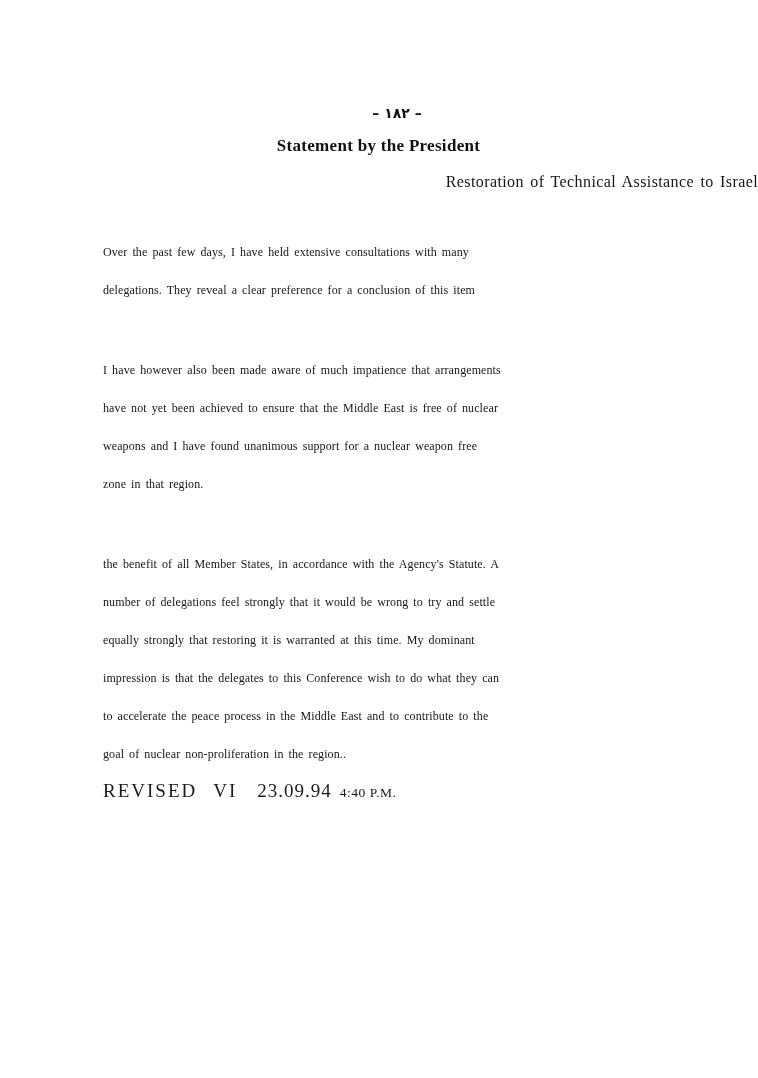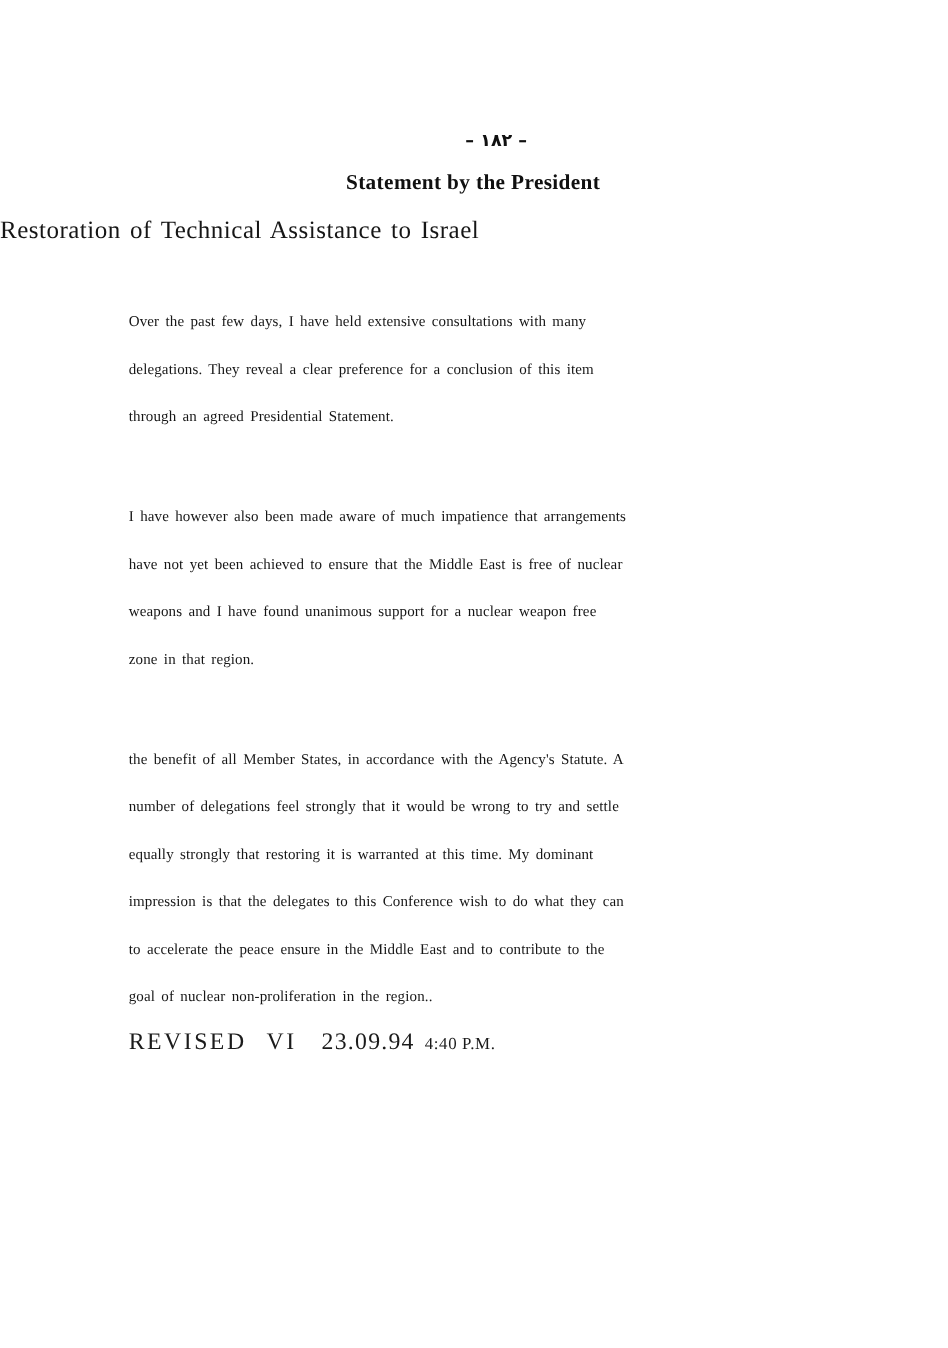--- a/index.html
+++ b/index.html
@@ -30,22 +30,22 @@
   .title {
     margin: 15px 1px 0 0;
     text-align: center;
     font-size: 17px;
     font-weight: 700;
     letter-spacing: 0.3px;
     color: #101010;
   }
   .subtitle {
     margin: 17px 0 0 0;
-    text-align: left;
-    font-size: 20px;
+    text-align: right;
+    font-size: 16px;
     font-weight: 400;
     letter-spacing: 0.4px;
     word-spacing: 2px;
     color: #161616;
   }
   .body {
     margin: 42px 0 0 103px;
     width: 566px;
     font-size: 12px;
   }
@@ -80,34 +80,33 @@
   <div class="page-number">– ١٨٢ –</div>
 
   <h1 class="title">Statement by the President</h1>
 
   <h2 class="subtitle">Restoration of Technical Assistance to Israel</h2>
 
   <div class="body">
     <div class="para">
         <div class="line">Over the past few days, I have held extensive consultations with many</div>
         <div class="line">delegations.  They reveal a clear preference for a conclusion of this item</div>
-        <div class="line">through an agreed Presidential Statement.</div>
       </div>
     <div class="para">
         <div class="line">I have however also been made aware of much impatience that arrangements</div>
         <div class="line">have not yet been achieved to ensure that the Middle East is free of nuclear</div>
         <div class="line">weapons and I have found unanimous support  for a nuclear weapon free</div>
         <div class="line">zone in that region.</div>
       </div>
     <div class="para">
         <div class="line">the benefit of all Member States, in accordance with the Agency's Statute.  A</div>
         <div class="line">number of delegations feel strongly that it would be wrong to try and settle</div>
         <div class="line">equally strongly that restoring it is warranted at this time.  My dominant</div>
         <div class="line">impression is that the delegates to this Conference wish to do what they can</div>
-        <div class="line">to accelerate the peace ensure in the Middle East and to contribute to the</div>
+        <div class="line">to accelerate the peace process in the Middle East and to contribute to the</div>
         <div class="line">goal of nuclear non-proliferation in the region..</div>
       </div>
   </div>
 
   <div class="footer">
     <span class="rev-label">REVISED</span><span class="rev-version">VI</span><span class="rev-date">23.09.94</span><span class="rev-time">4:40 P.M.</span>
   </div>
 
 </div>
 

